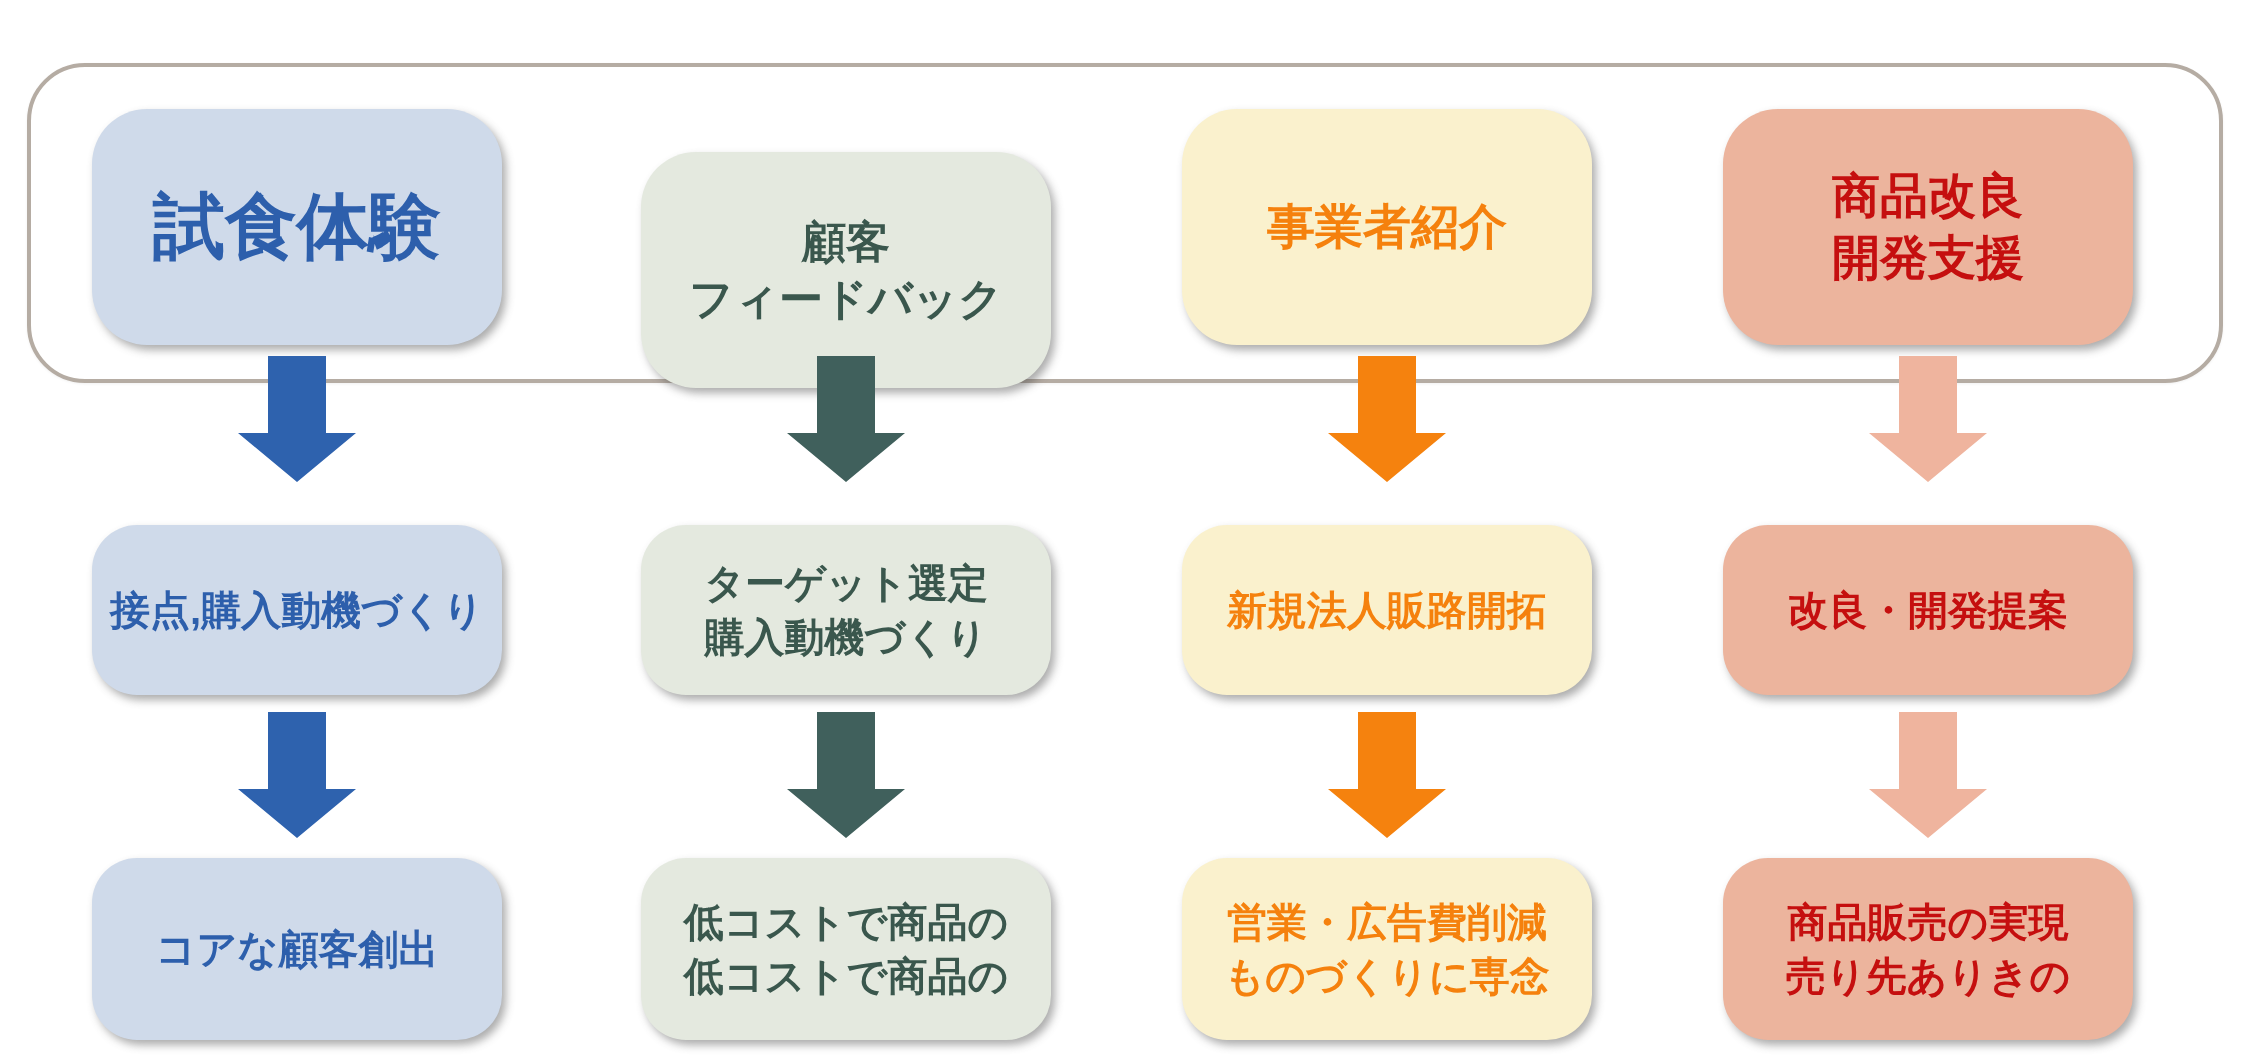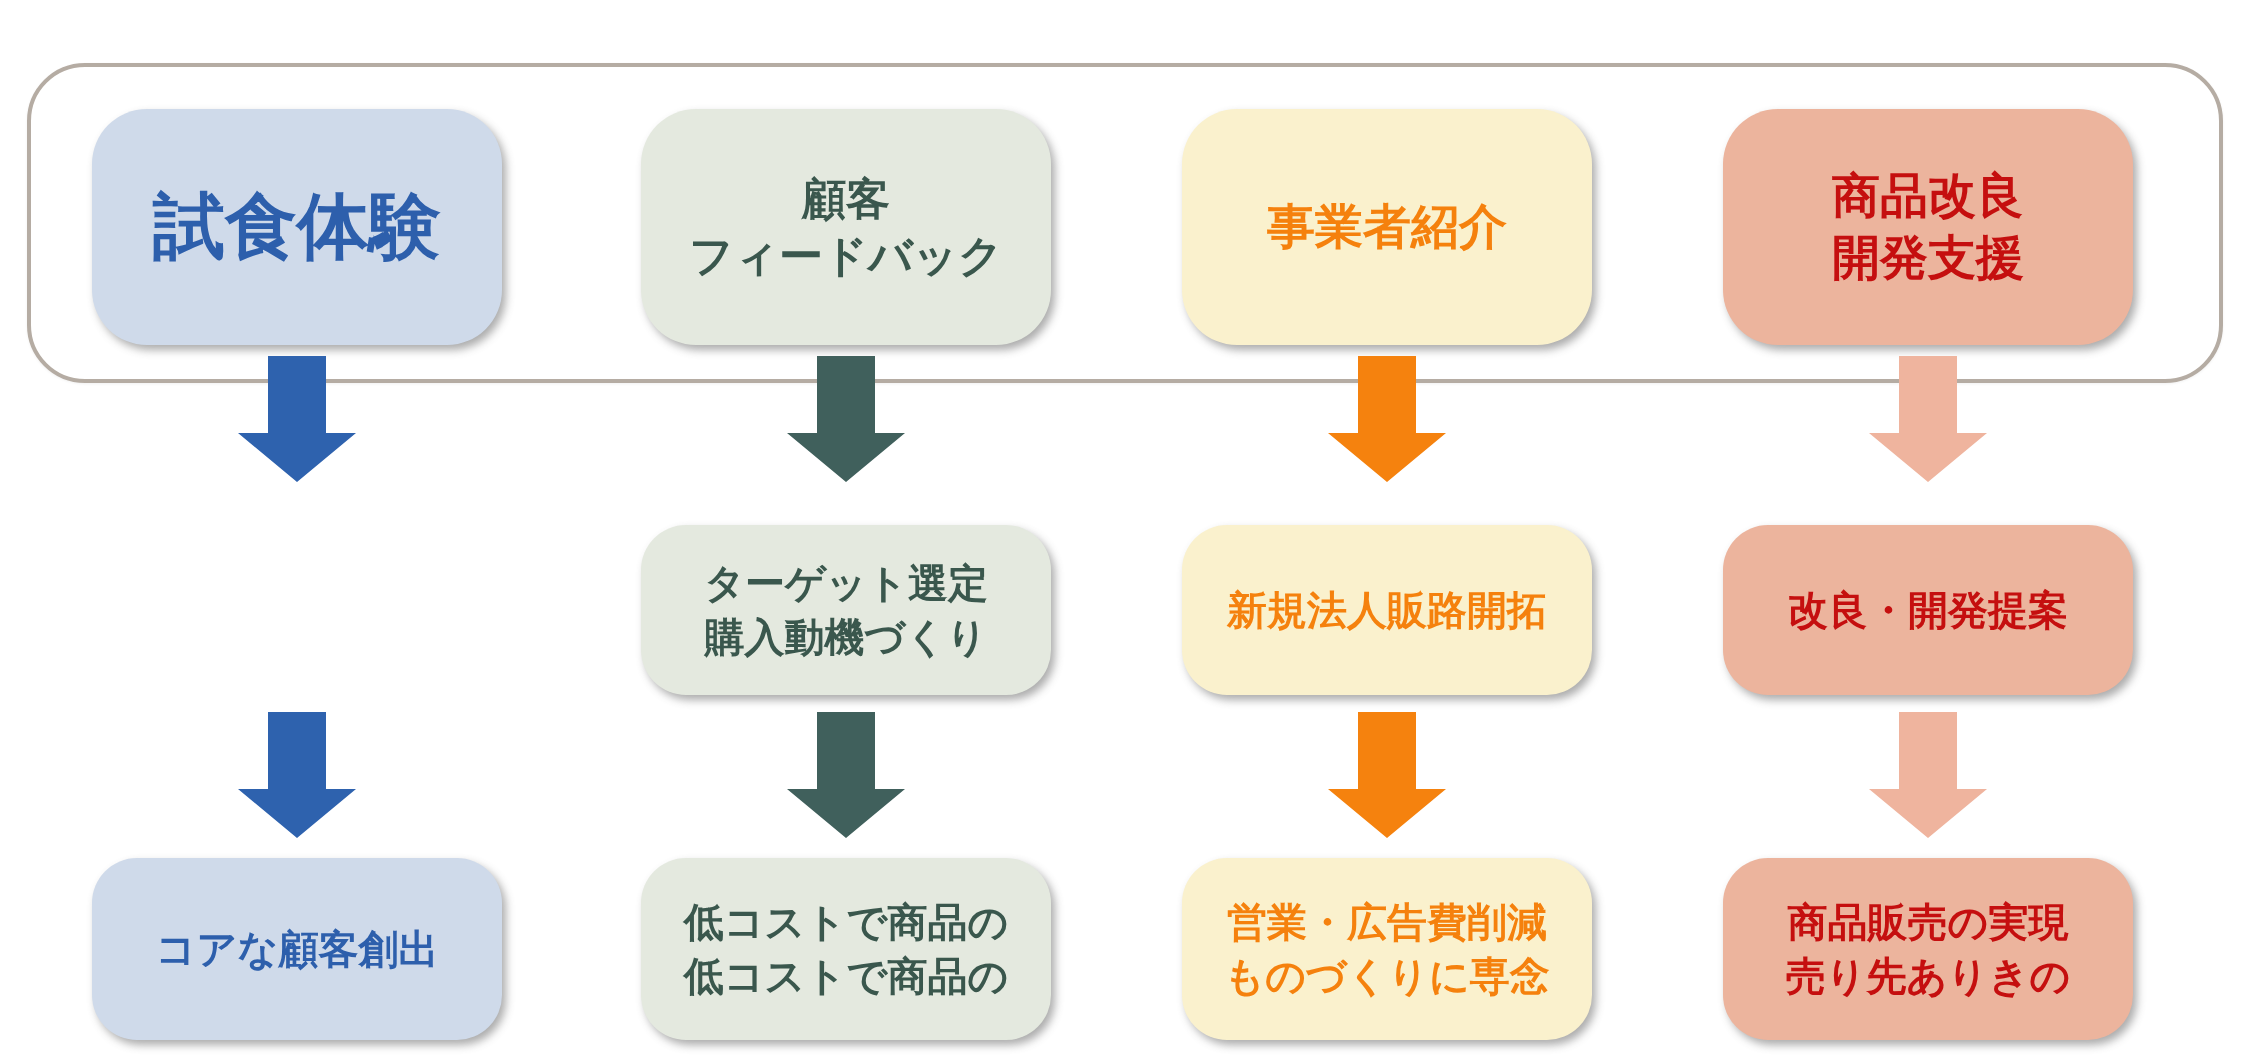--- a/index.html
+++ b/index.html
@@ -43,21 +43,21 @@
     box-shadow: 4px 5px 8px rgba(70,70,70,0.45);
   }
   .box .line { display: block; }
 
   .box-top { top: 109px; height: 236px; border-radius: 55px; line-height: 1.3; }
   .box-mid { top: 525px; height: 170px; border-radius: 45px; font-size: 40px; line-height: 1.35; }
   .box-bot { top: 858px; height: 182px; border-radius: 45px; font-size: 40px; line-height: 1.35; }
 
   .fs-54 { font-size: 72px; }
   .fs-48 { font-size: 48px; }
-  .fs-44 { font-size: 44px; }
+  .fs-44 { font-size: 44px; margin-top: 43px; }
 
   
   .arrow {
     position: absolute;
     left: 50%; transform: translateX(-50%);
     width: 118px; height: 126px;
   }
   .arrow-1 { top: 356px; }
   .arrow-2 { top: 712px; }
   .arrow svg { display: block; }
@@ -70,20 +70,24 @@
 
 <div class="column col-0" style="--bg: #cfdaea; --fg: #2d5fac; --arrow: #2e62ae;">
   <div class="box box-top fs-54">
     <span class="line">試食体験</span>
     <span class="line"></span>
   </div>
   <div class="arrow arrow-1">
     <svg width="118" height="126" viewBox="0 0 118 126">
         <polygon points="30,0 88,0 88,77 118,77 59,126 0,77 30,77"></polygon>
       </svg>
+  </div>
+  <div class="box box-mid">
+    <span class="line">接点,購入動機づくり</span>
+    <span class="line"></span>
   </div>
   <div class="arrow arrow-2">
     <svg width="118" height="126" viewBox="0 0 118 126">
         <polygon points="30,0 88,0 88,77 118,77 59,126 0,77 30,77"></polygon>
       </svg>
   </div>
   <div class="box box-bot">
     <span class="line">コアな顧客創出</span>
     <span class="line"></span>
   </div>

